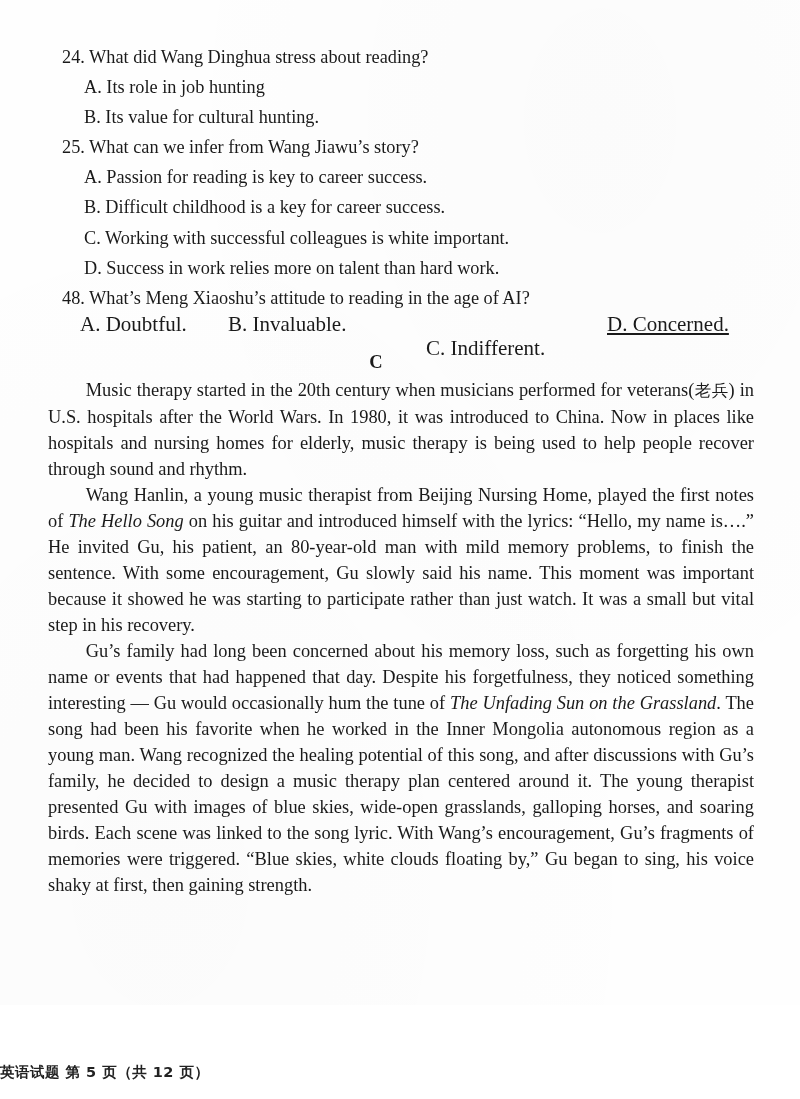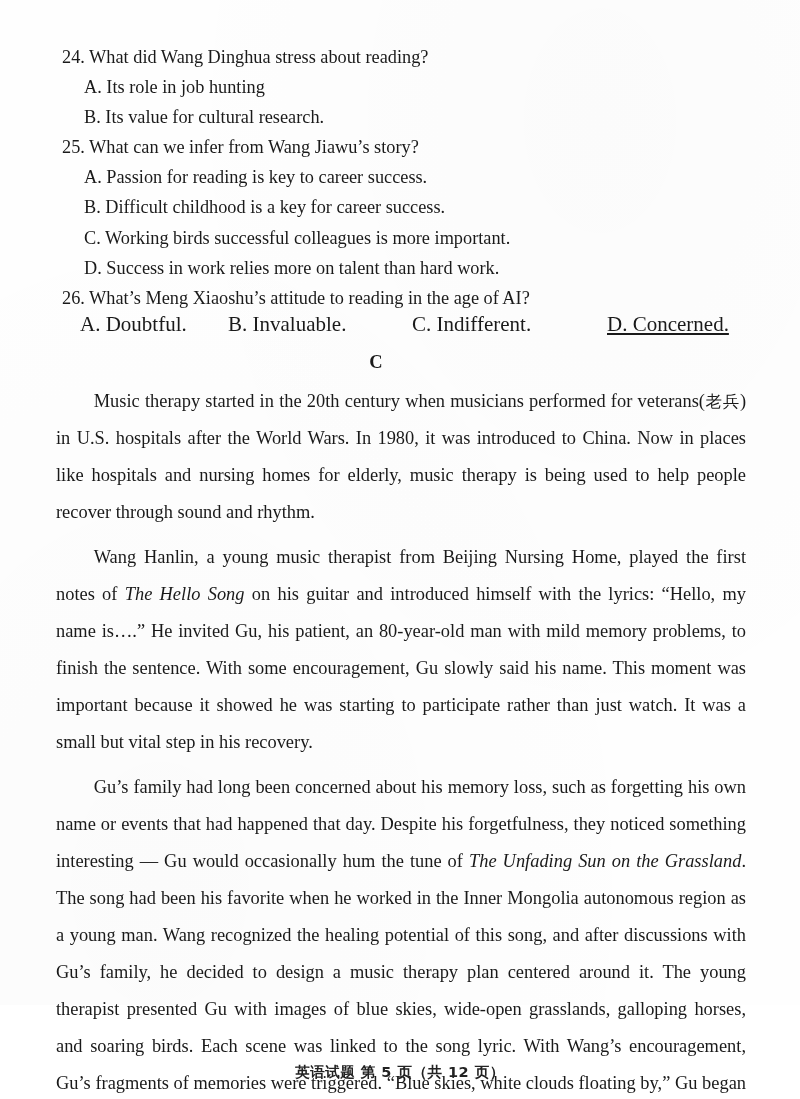--- a/index.html
+++ b/index.html
@@ -62,85 +62,84 @@
     white-space: nowrap;
     position: relative;
     height: 26.1px;
   }
   .opt-row span.inline-opt {
     position: absolute;
     top: 0;
   }
   .io-a { left: 32px; }
   .io-b { left: 180px; }
-  .io-c { left: 364px; }
+  .io-c { left: 378px; margin-top: 24px; }
   .io-d { left: 559px; text-decoration: underline; }
 
   
   .section-letter {
     text-align: center;
     font-weight: bold;
     font-size: 18.5px;
     line-height: 26px;
     margin: 12px 0 2px 0;
     padding-right: 50px;
   }
 
   
   .para {
-    margin: 8px;
+    margin: 0;
     font-size: 18.4px;
-    line-height: 37px;
+    line-height: 26px;
     text-align: justify;
     text-align-last: left;
     text-justify: inter-word;
     text-indent: 2.05em;
     hyphens: none;
   }
   .para i, .para em { font-style: italic; }
   .cn { font-family: "DejaVu Sans", sans-serif; font-size: 16.5px; }
 
   
   .footer {
     position: absolute;
     left: 0;
     top: 1063px;
     width: 800px;
-    text-align: center;
     font-family: "DejaVu Sans", sans-serif;
     font-weight: bold;
     font-size: 14.5px;
     letter-spacing: 0.5px;
     color: #222;
   }
 </style>
 </head>
 <body>
 
 <div class="page">
   <div class="paper-tint"></div>
 
   <div class="content">
 
     <div class="qblock">
       <p class="q-stem">24. What did Wang Dinghua stress about reading?</p>
       <p class="opt">A. Its role in job hunting</p>
-      <p class="opt">B. Its value for cultural research.</p>
+      <p class="opt">B. Its value for cultural hunting.</p>
     </div>
 
     <div class="qblock">
       <p class="q-stem">25. What can we infer from Wang Jiawu’s story?</p>
       <p class="opt">A. Passion for reading is key to career success.</p>
       <p class="opt">B. Difficult childhood is a key for career success.</p>
-      <p class="opt">C. Working birds successful colleagues is more important.</p>
+      <p class="opt">C. Working with successful colleagues is white important.</p>
       <p class="opt">D. Success in work relies more on talent than hard work.</p>
     </div>
 
     <div class="qblock">
-      <p class="q-stem">26. What’s Meng Xiaoshu’s attitude to reading in the age of AI?</p>
+      <p class="q-stem">48. What’s Meng Xiaoshu’s attitude to reading in the age of AI?</p>
       <div class="opt-row">
         <span class="inline-opt io-a">A. Doubtful.</span>
         <span class="inline-opt io-b">B. Invaluable.</span>
         <span class="inline-opt io-c">C. Indifferent.</span>
         <span class="inline-opt io-d">D. Concerned.</span>
       </div>
     </div>
 
 
     <div class="section-letter">C</div>

